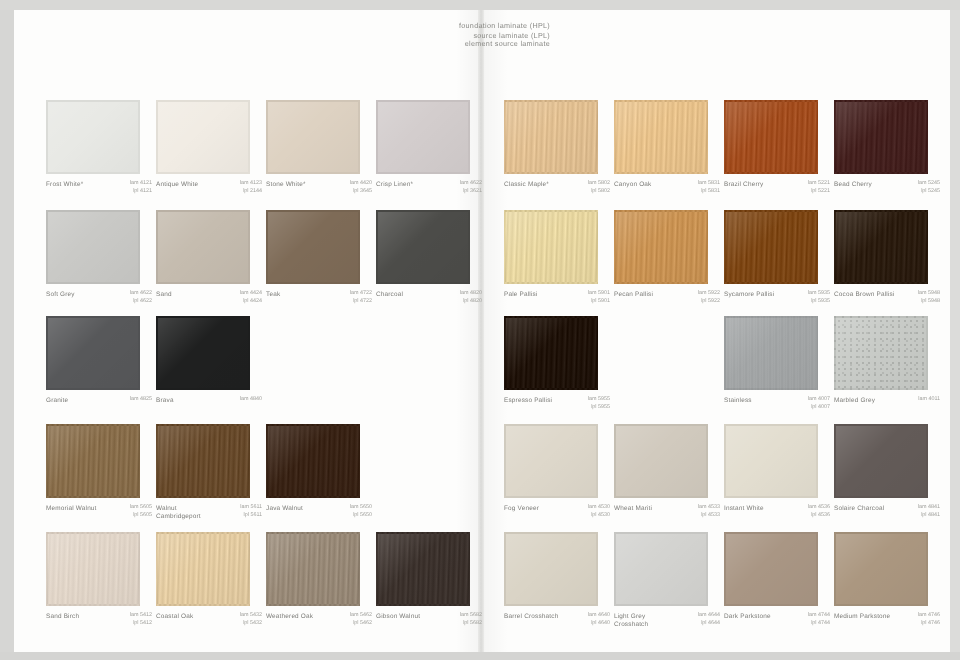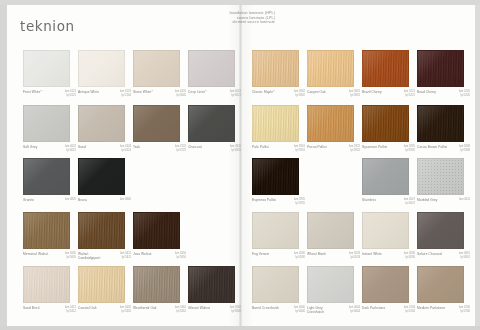--- a/index.html
+++ b/index.html
@@ -89,21 +89,20 @@
 <div id="page">
   <div class="edge-left"></div>
   <div class="edge-right"></div>
   <div class="edge-top"></div>
   <div class="edge-bottom"></div>
 
   <div class="sheet"></div>
   <div class="spine"></div>
   <div class="gutter-shadow"></div>
 
-  <div class="logo">teknion</div>
 
   <div class="header-note">
     <div>foundation laminate (HPL)</div>
     <div>source laminate (LPL)</div>
     <div>element source laminate</div>
   </div>
 
   <div class="grid" id="swatch-grid">
       <div class="cell" style="left: 23px; top: 50px;">
         <div class="swatch" style="background: rgb(232, 233, 229);">

